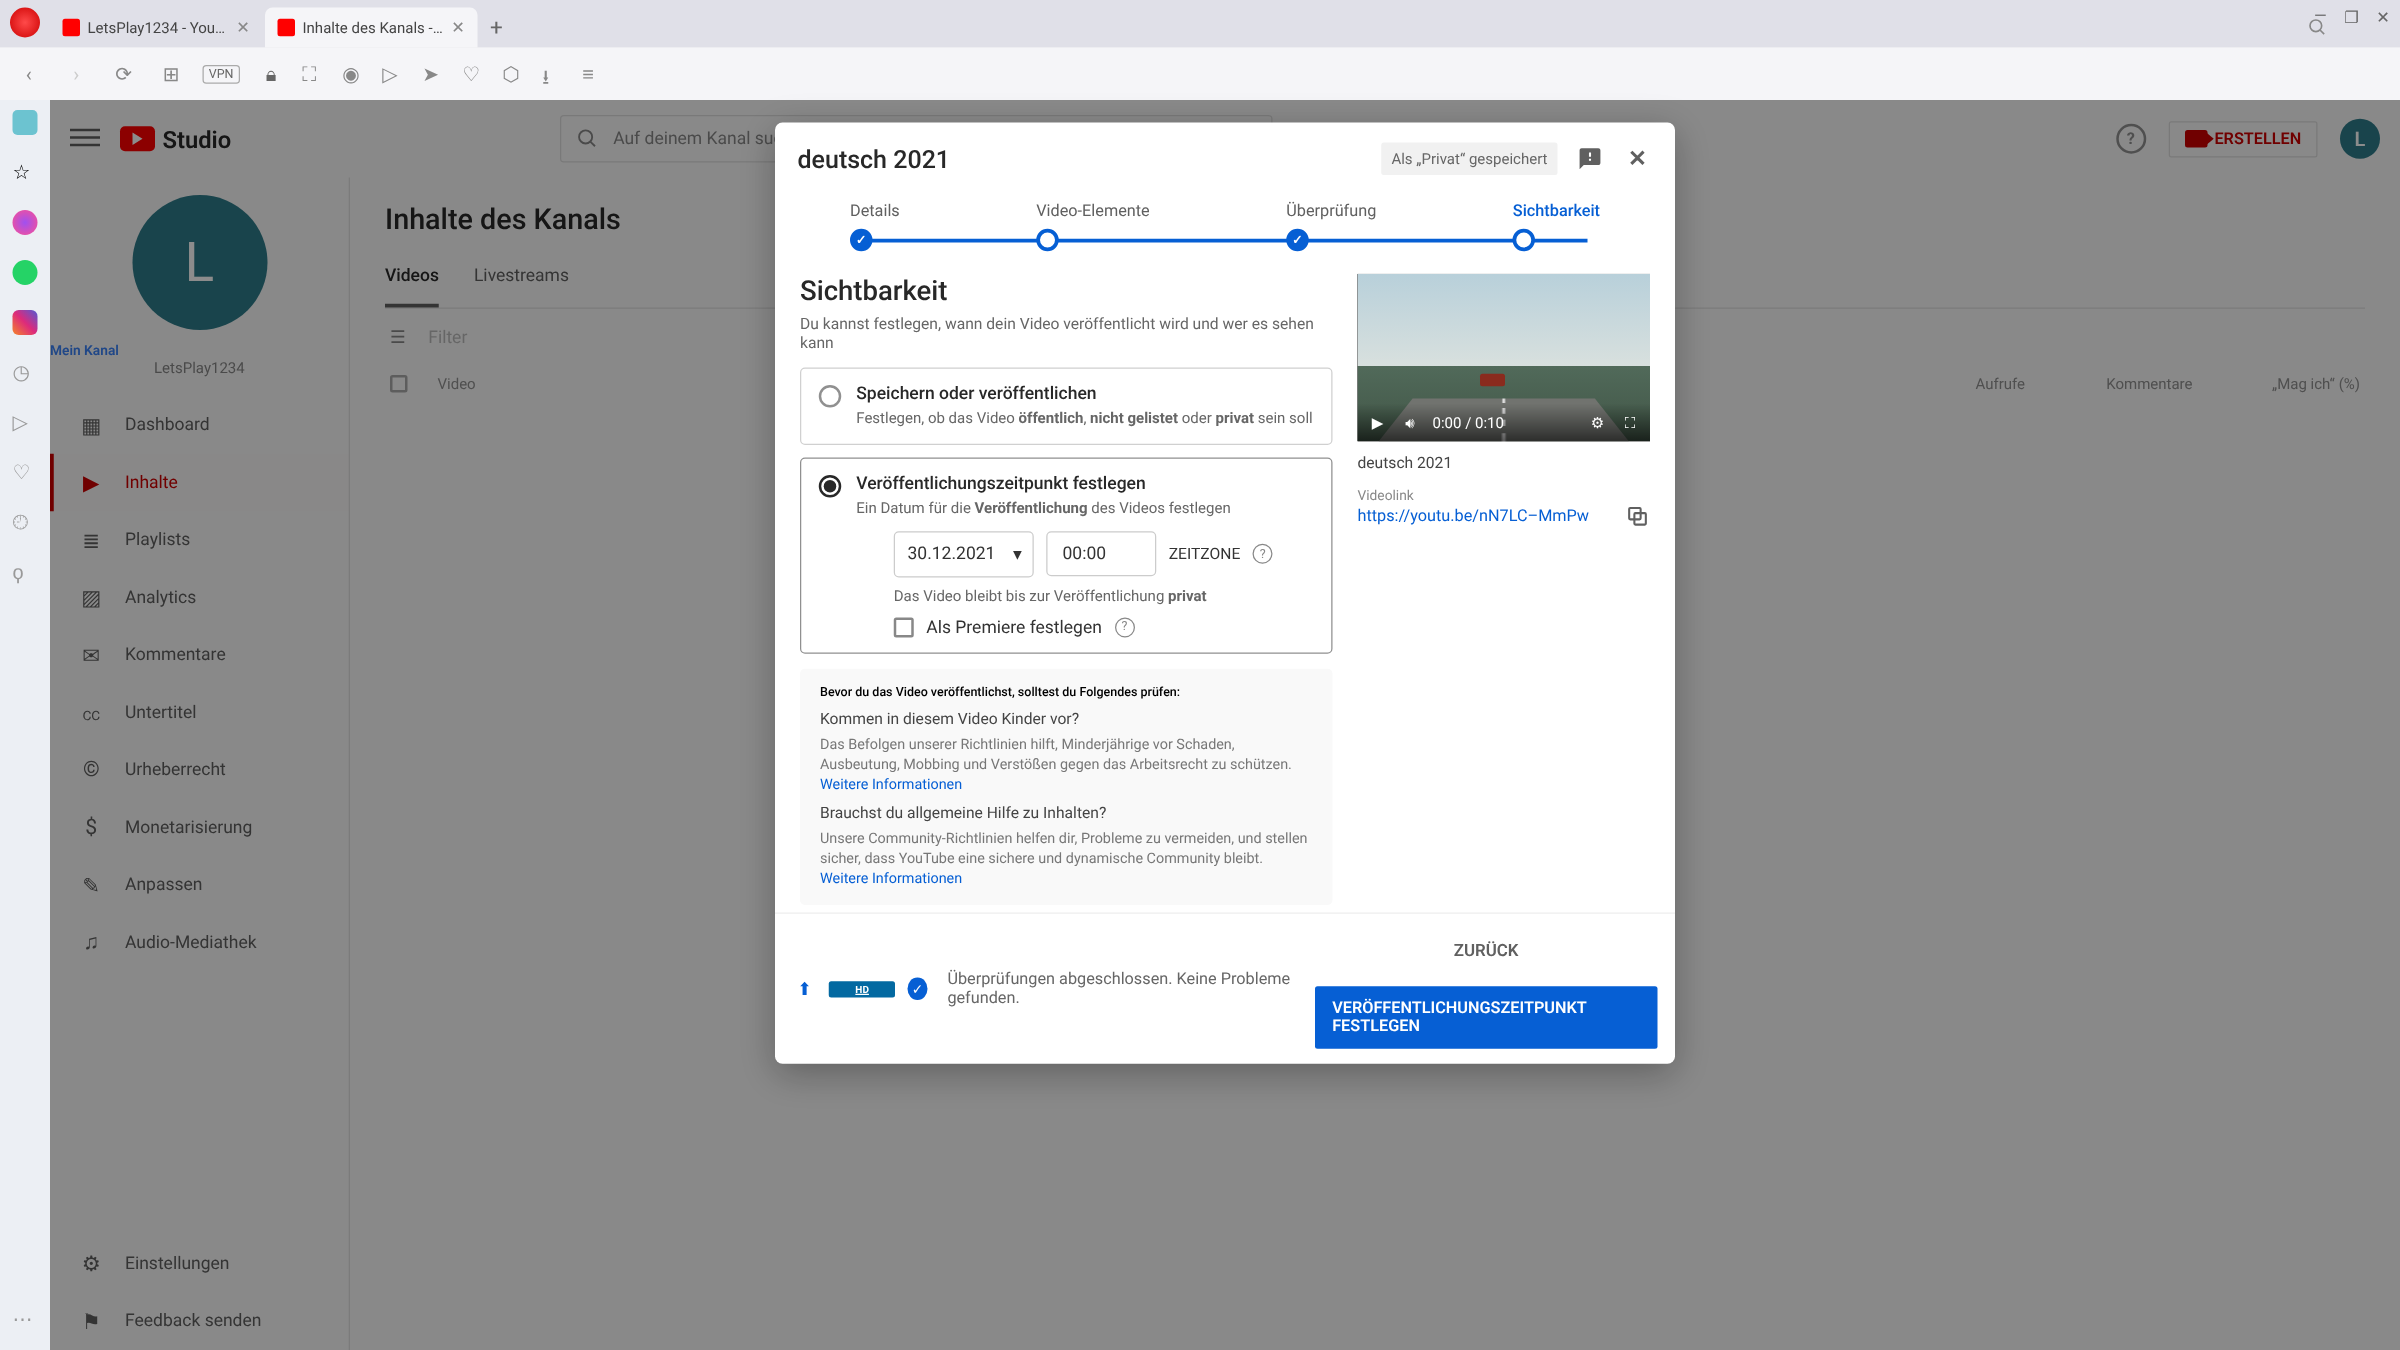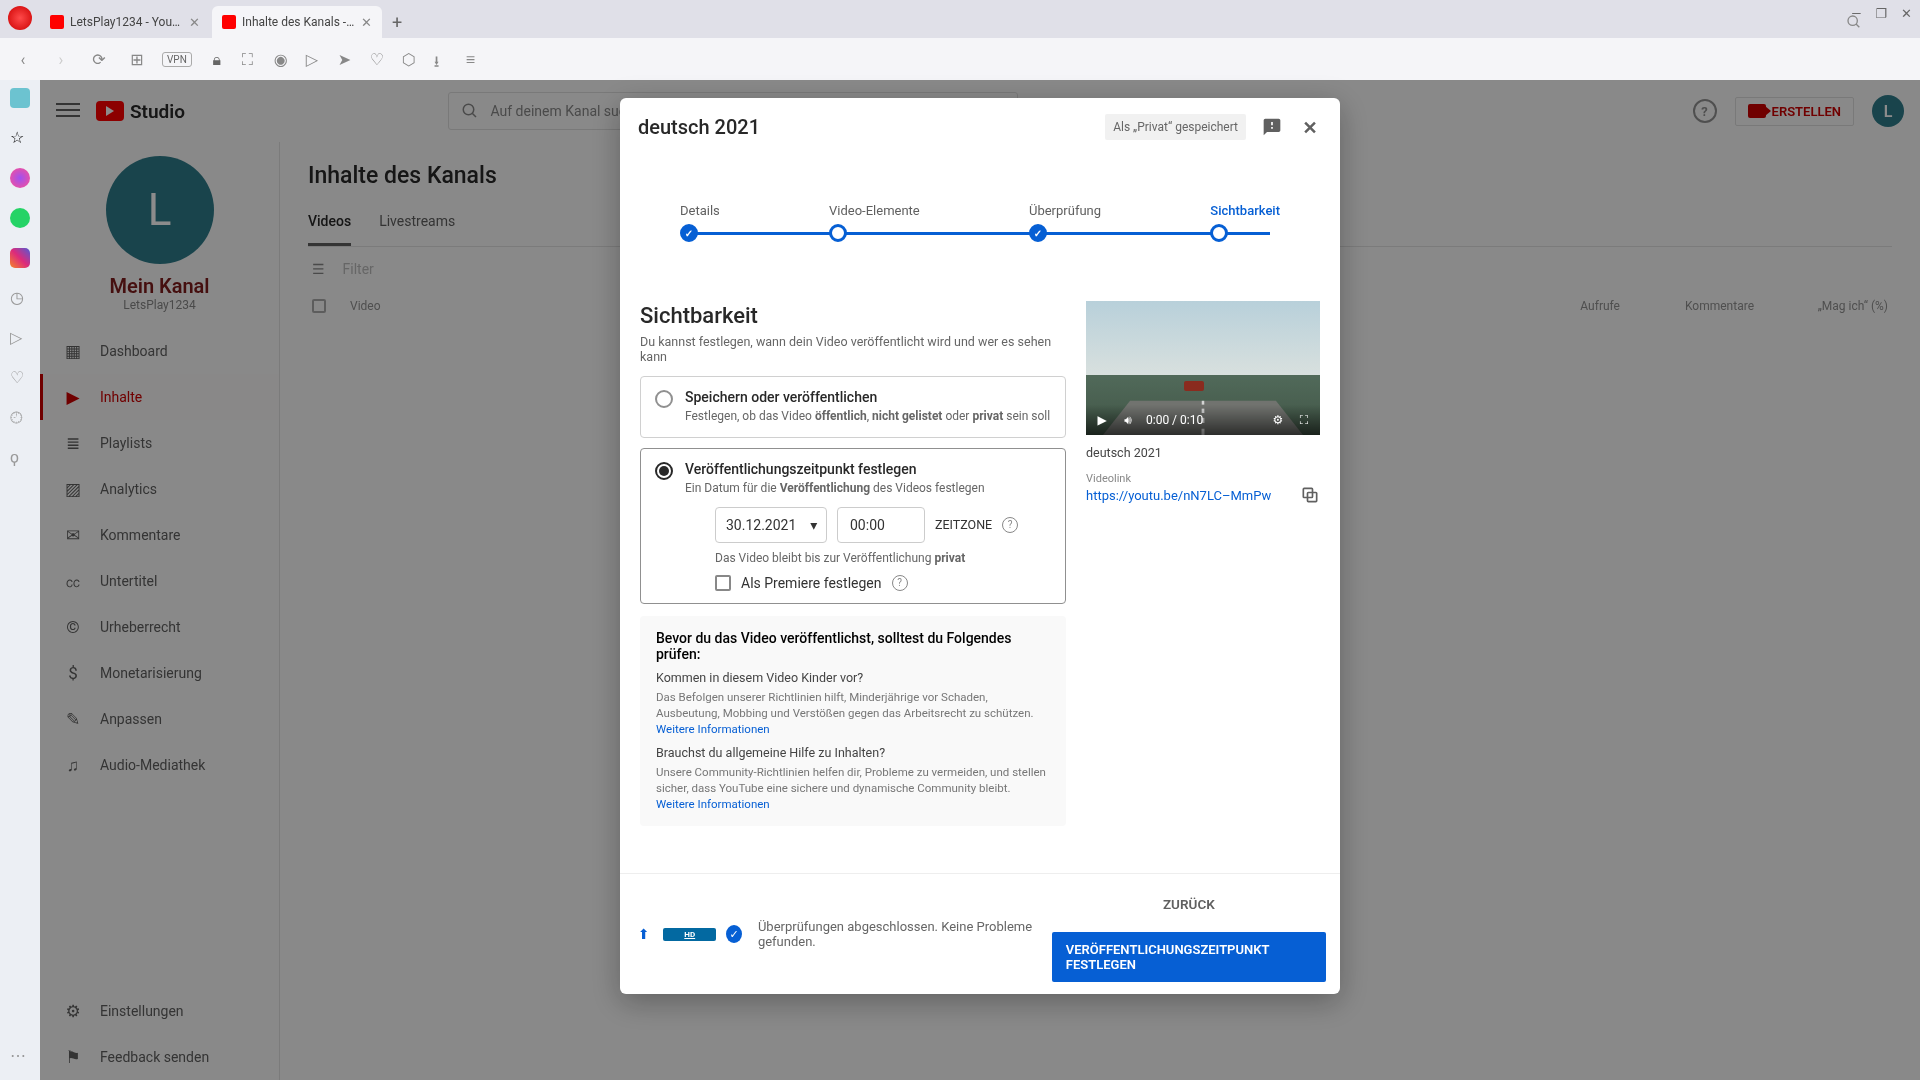--- a/index.html
+++ b/index.html
@@ -39,40 +39,40 @@
     .yt-logo-icon::after { content: ""; position: absolute; left: 10px; top: 5px; border-left: 8px solid #fff; border-top: 5px solid transparent; border-bottom: 5px solid transparent; }
     .search-box { margin-left: auto; margin-right: auto; width: 570px; height: 38px; border: 1px solid #ddd; border-radius: 3px; display: flex; align-items: center; padding: 0 12px; color: #888; font-size: 14px; gap: 12px; transform: translateX(-50px); }
     .header-right { display: flex; align-items: center; gap: 18px; margin-left: auto; }
     .help-btn { width: 24px; height: 24px; border: 2px solid #909090; border-radius: 50%; display: flex; align-items: center; justify-content: center; color: #909090; font-size: 13px; font-weight: 700;}
     .create-btn { display: flex; align-items: center; gap: 6px; color: #c00; font-size: 13px; font-weight: 600; border: 1px solid #ddd; padding: 6px 12px; border-radius: 2px; }
     .avatar-large { width: 32px; height: 32px; border-radius: 50%; background: #2f7c8a; color: #fff; display: flex; align-items: center; justify-content: center; font-weight: 600; }
 
     .studio-body { display: flex; height: calc(100% - 62px); }
     .studio-sidebar { width: 240px; border-right: 1px solid #e0e0e0; padding-top: 14px; display: flex; flex-direction: column; }
     .channel-avatar-big { width: 108px; height: 108px; border-radius: 50%; background: #2f7c8a; color: #fff; display: flex; align-items: center; justify-content: center; font-size: 44px; margin: 0 auto 10px; }
-    .channel-name { text-align: center; font-size: 20px; font-weight: 600; color: #7f1d1d; }
+    .channel-name { text-align: left; font-size: 11px; font-weight: 600; color: #3b82f6; }
     .channel-sub { text-align: center; font-size: 12px; color: #888; margin-bottom: 16px; }
     .snav-item { display: flex; align-items: center; gap: 16px; padding: 12px 22px; color: #606060; font-size: 14px; }
     .snav-item.active { color: #c00; border-left: 3px solid #c00; background: #fcebeb33; padding-left: 19px; }
     .snav-icon { width: 22px; height: 22px; display: flex; align-items: center; justify-content: center; font-size: 17px; }
     .snav-spacer { flex: 1; }
 
     .studio-main { flex: 1; padding: 20px 28px; }
     .page-title { font-size: 23px; color: #282828; font-weight: 500; margin-bottom: 14px; }
     .tabs { display: flex; gap: 28px; border-bottom: 1px solid #e0e0e0; }
     .ptab { padding: 10px 0 14px; font-size: 14px; color: #606060; }
     .ptab.active { color: #282828; border-bottom: 3px solid #606060; font-weight: 500; }
     .filter-row { display: flex; align-items: center; gap: 18px; padding: 14px 4px; color: #888; font-size: 14px; }
     .table-head { display: flex; align-items: center; gap: 24px; padding: 8px 4px; color: #909090; font-size: 12px; }
 
     
     .overlay { position: fixed; left: 40px; right: 0; top: 80px; bottom: 0; background: rgba(0,0,0,0.45); display: flex; align-items: flex-start; justify-content: center; padding-top: 18px; }
 
     
-    .dialog { width: 720px; background: #fff; border-radius: 6px; box-shadow: 0 8px 30px rgba(0,0,0,0.3); display: flex; flex-direction: column; gap: 41px; }
+    .dialog { width: 720px; background: #fff; border-radius: 6px; box-shadow: 0 8px 30px rgba(0,0,0,0.3); display: flex; flex-direction: column; }
     .dlg-head { display: flex; align-items: center; padding: 16px 18px 10px; }
     .dlg-title { font-size: 20px; font-weight: 500; color: #282828; }
     .dlg-head-right { margin-left: auto; display: flex; align-items: center; gap: 14px; }
     .saved-badge { font-size: 12px; color: #666; background: #f1f1f1; padding: 6px 8px; border-radius: 2px; }
     .feedback-icon, .close-icon { color: #606060; width: 24px; height: 24px; display: flex; align-items: center; justify-content: center; font-size: 18px; font-weight: 600; }
 
     
     .stepper { position: relative; padding: 12px 60px 18px; }
     .steps { display: flex; justify-content: space-between; }
     .step { display: flex; flex-direction: column; align-items: flex-start; gap: 6px; font-size: 13px; color: #606060; position: relative; z-index: 2; }
@@ -103,21 +103,21 @@
     .sched-row { display: flex; gap: 10px; align-items: center; margin-bottom: 8px;}
     .date-sel { border: 1px solid #ccc; border-radius: 4px; padding: 9px 10px; font-size: 14px; color: #333; display: flex; align-items: center; gap: 14px; width: 112px; justify-content: space-between;}
     .time-input { border: 1px solid #ccc; border-radius: 4px; padding: 9px 12px; font-size: 14px; color: #333; width: 88px; }
     .tz-label { font-size: 12.5px; color: #333; }
     .tz-help { width: 16px; height: 16px; border: 1.5px solid #888; border-radius: 50%; display: inline-flex; align-items: center; justify-content: center; font-size: 10px; color: #888;}
     .sched-note { font-size: 12px; color: #666; margin-bottom: 10px; }
     .cbx-row { display: flex; align-items: center; gap: 10px; font-size: 14px; color: #333; }
     .cbx { width: 16px; height: 16px; border: 2px solid #888; border-radius: 2px; }
 
     .checks-box { background: #f9f9f9; border-radius: 4px; padding: 14px 16px; margin-top: 12px; }
-    .cb-head { font-size: 14px; font-weight: 500; }
+    .cb-head { font-size: 10px; font-weight: 500; }
     .cb-q { font-size: 12.5px; color: #444; margin-bottom: 4px; margin-top: 8px;}
     .cb-p { font-size: 11.5px; color: #777; line-height: 1.4; }
     .cb-link { color: #065fd4; font-size: 11.5px; }
 
     
     .preview-box { background: #000; border-radius: 0; position: relative; width: 234px; height: 134px; overflow: hidden; }
     .thumb-sky { position:absolute; inset:0; background: linear-gradient(#b8d0da, #d8e0de 55%, #516a5a 55%, #415546); }
     .thumb-road { position:absolute; left:50%; bottom:0; width:200px; height:70px; background: #71736f; transform: translateX(-50%) perspective(140px) rotateX(48deg); transform-origin: bottom center; }
     .thumb-road::after{content:"";position:absolute;left:50%;top:0;bottom:0;width:3px;background:repeating-linear-gradient(#ddd, #ddd 10px, transparent 10px, transparent 20px); transform:translateX(-50%);}
     .thumb-car { position:absolute; left:42%; top:60%; width:20px;height:10px;background:#8a2b1e;border-radius:2px;}

